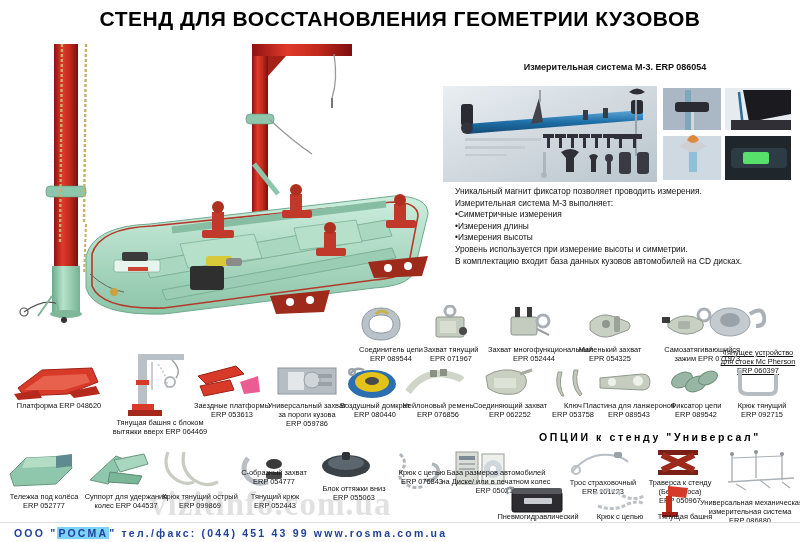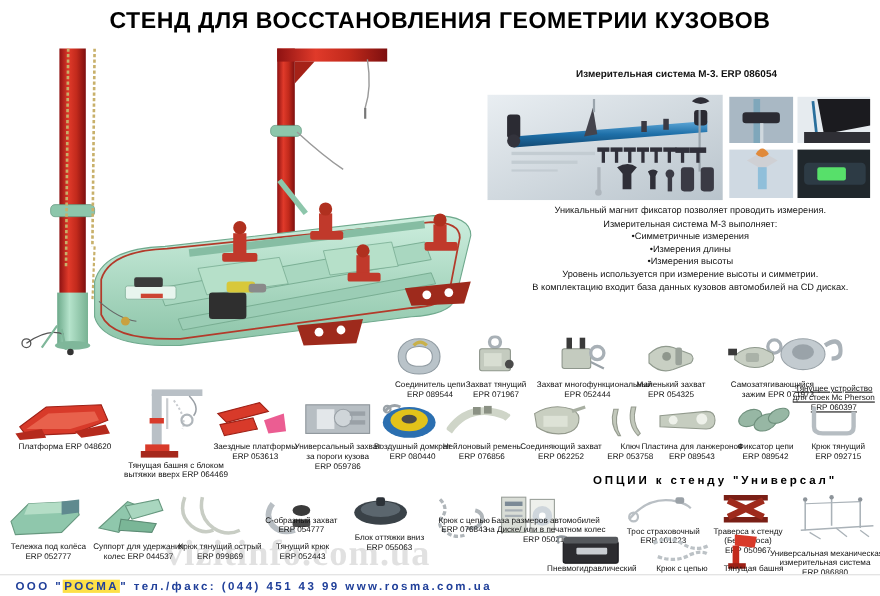--- a/index.html
+++ b/index.html
@@ -32,21 +32,21 @@
   
   .m3-title{
     position:absolute;left:440px;top:62px;width:350px;text-align:center;
     font-size:9px;font-weight:bold;color:#111;
   }
   .m3-photo{position:absolute;left:443px;top:86px;width:352px;height:96px;}
   .m3-text{
     position:absolute;left:455px;top:186px;width:345px;
     font-size:8.4px;color:#111;line-height:11.6px;
   }
-  .m3-text div{white-space:nowrap;text-align:center;}
+  .m3-text div{white-space:nowrap;}
 
   
   .cap{
     position:absolute;
     text-align:center;
     font-size:7.4px;
     color:#111;
     line-height:9.2px;
     white-space:nowrap;
   }
@@ -68,21 +68,21 @@
     display:flex;align-items:center;justify-content:flex-start;
   }
   .footer-text{
     margin-left:14px;
     color:#21409a;
     font-size:10.5px;
     font-weight:bold;
     letter-spacing:2.2px;
     white-space:nowrap;
   }
-  .footer-text .brand{background:#fde047;padding:0 1px;}
+  .footer-text .brand{background:#7dd3fc;padding:0 1px;}
 
   
   .watermark{
     position:absolute;left:150px;top:486px;width:660px;
     font-size:33px;font-weight:bold;color:rgba(120,120,120,0.22);
     letter-spacing:1px;white-space:nowrap;pointer-events:none;z-index:25;
     font-family:"Liberation Serif", serif;
   }
 
   .thumb{position:absolute;}

